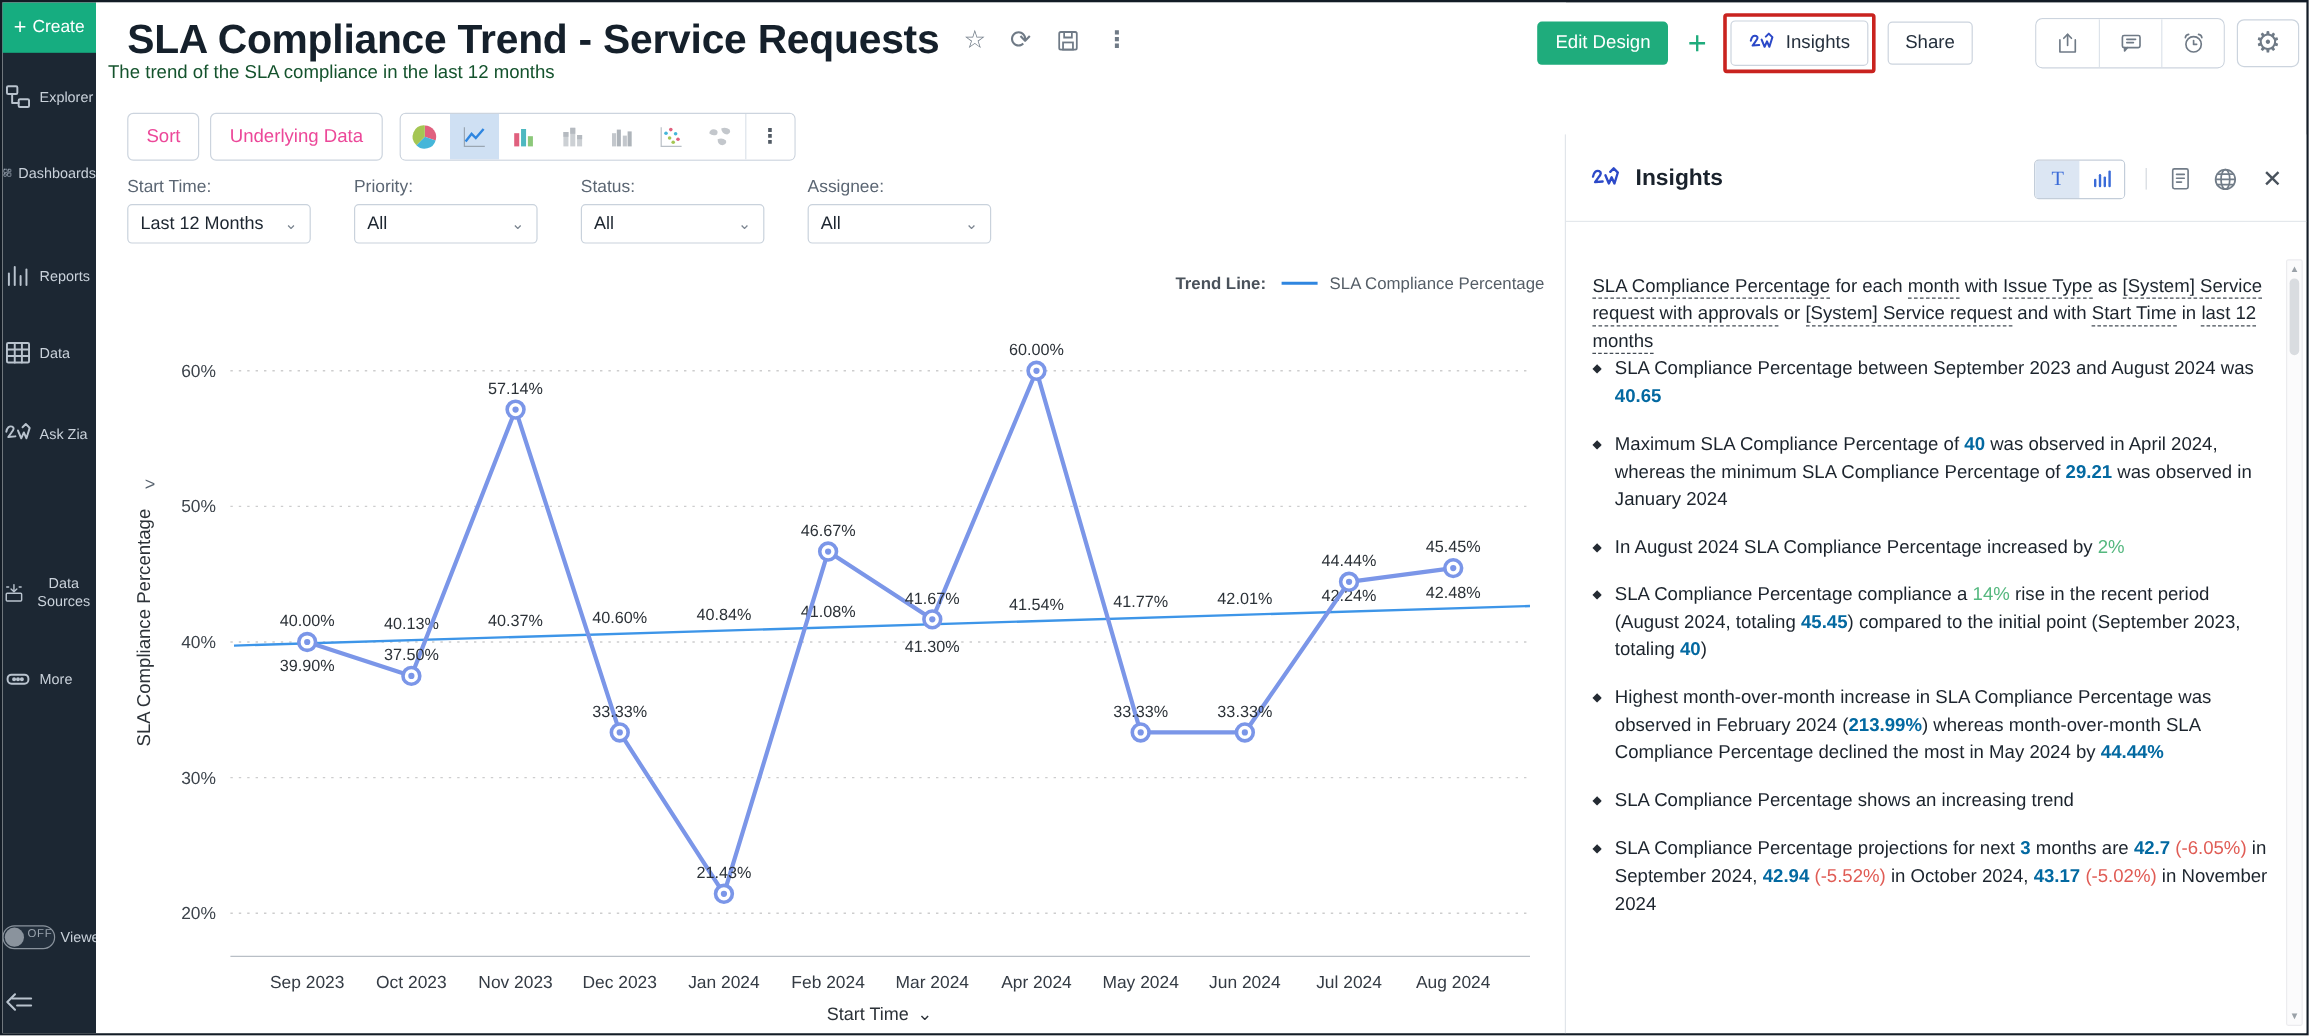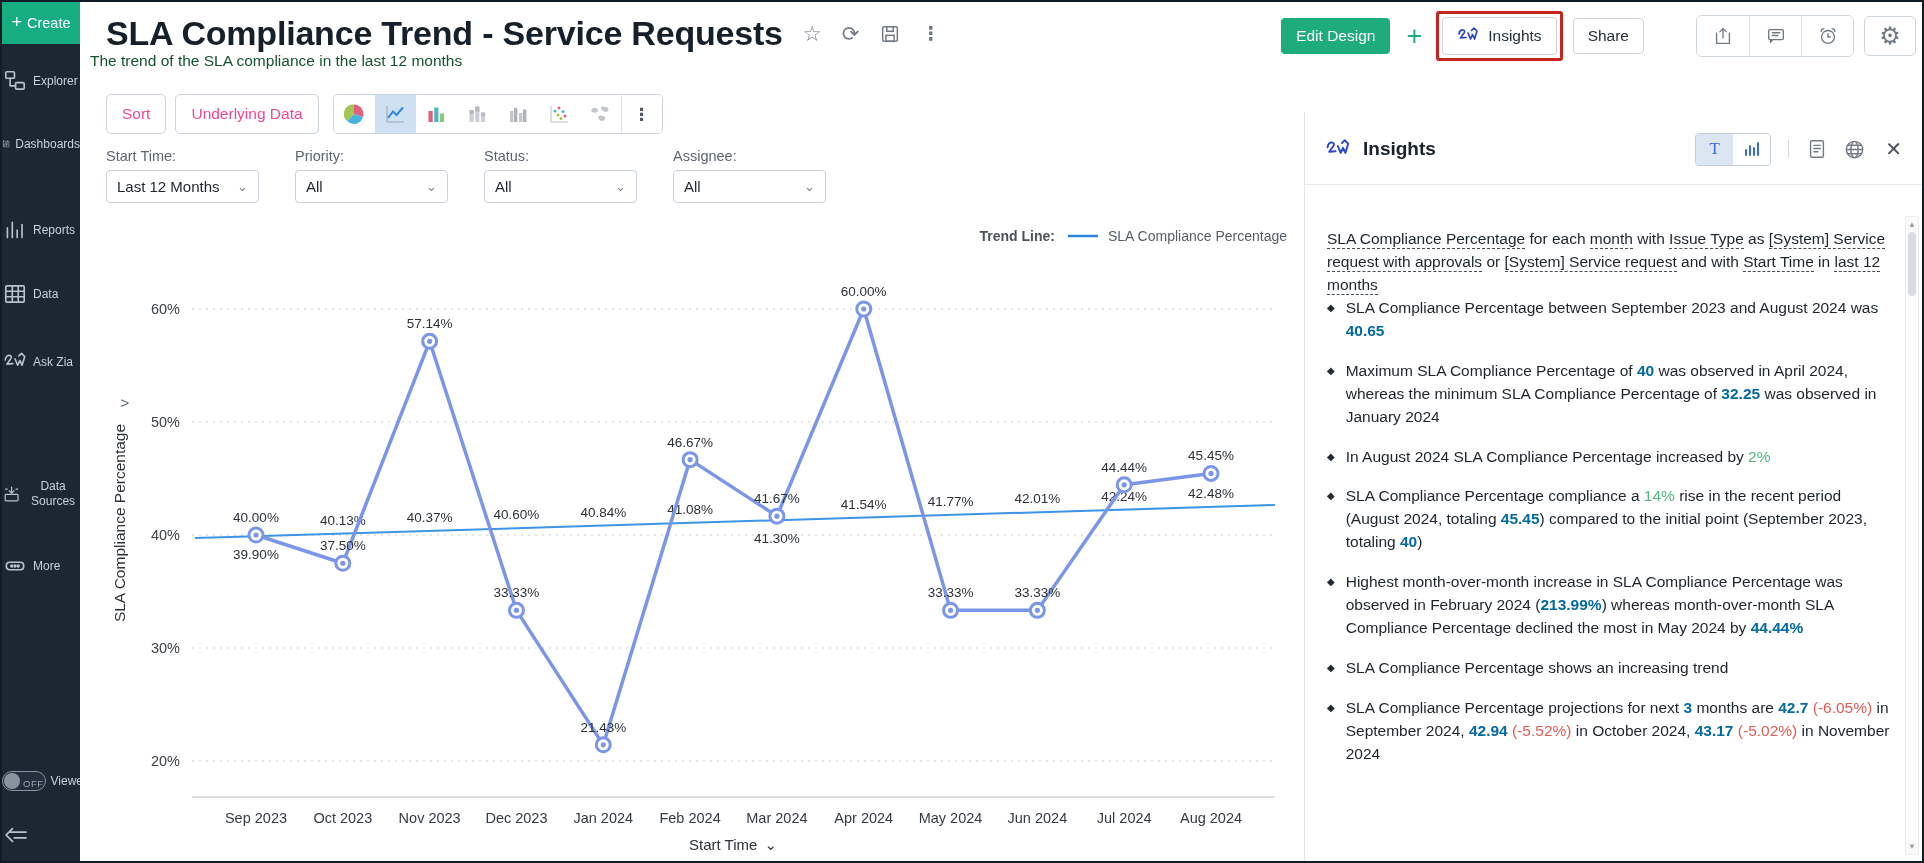--- a/index.html
+++ b/index.html
@@ -26,21 +26,21 @@
     width: 78px; height: 42px; background: #16ad80; color: #fff;
     display: flex; align-items: center; justify-content: center; gap: 5px;
     font-size: 14.5px; cursor: pointer; flex: 0 0 auto;
   }
   .create-btn .plus-glyph { font-size: 18px; font-weight: 400; margin-top: -2px; }
   .side-item { display: flex; flex-direction: row; align-items: center; gap: 5px; cursor: pointer; width: 78px; }
   .side-label { color: #c9d1da; font-size: 12px; text-align: center; line-height: 1.25; }
   .side-icon { stroke: #b9c3ce; fill: none; stroke-width: 1.5; stroke-linecap: round; stroke-linejoin: round; }
   .viewer-toggle {
     width: 46px; height: 20px; border: 1px solid #8a939d; border-radius: 10px;
-    display: flex; align-items: flex-end; gap: 3px; padding: 1px; background: #232f3c;
+    display: flex; align-items: flex-start; gap: 3px; padding: 1px; background: #232f3c;
   }
   .viewer-knob { width: 16px; height: 16px; border-radius: 50%; background: #8a939d; }
   .viewer-off-label { color: #9aa3ad; font-size: 9.5px; letter-spacing: .5px; }
 
   
   .main { position: absolute; left: 78px; top: 0; width: 1225px; height: 859px; background: #fff; }
 
   .title-row { position: absolute; left: 26px; top: 12px; display: flex; align-items: center; gap: 20px; }
   .page-title { font-size: 34px; font-weight: bold; color: #15202b; letter-spacing: -0.2px; }
   .title-icon { color: #6f7a86; font-size: 21px; line-height: 1; cursor: pointer; }
@@ -529,21 +529,21 @@
 
     <div class="panel-body">
       <p><span class="seg-u">SLA Compliance Percentage</span><span> for each </span><span class="seg-u">month</span><span> with </span><span class="seg-u">Issue Type</span><span> as </span><span class="seg-u">[System] Service request with approvals</span><span> or </span><span class="seg-u">[System] Service request</span><span> and with </span><span class="seg-u">Start Time</span><span> in </span><span class="seg-u">last 12 months</span></p>
       <div>
           <div class="bullet">
             <span class="diamond">◆</span>
             <div class="bullet-text"><span>SLA Compliance Percentage between September 2023 and August 2024 was </span><span class="seg-b">40.65</span></div>
           </div>
           <div class="bullet">
             <span class="diamond">◆</span>
-            <div class="bullet-text"><span>Maximum SLA Compliance Percentage of </span><span class="seg-b">40</span><span> was observed in April 2024, whereas the minimum SLA Compliance Percentage of </span><span class="seg-b">32.25</span><span> was observed in January 2024</span></div>
+            <div class="bullet-text"><span>Maximum SLA Compliance Percentage of </span><span class="seg-b">40</span><span> was observed in April 2024, whereas the minimum SLA Compliance Percentage of </span><span class="seg-b">29.21</span><span> was observed in January 2024</span></div>
           </div>
           <div class="bullet">
             <span class="diamond">◆</span>
             <div class="bullet-text"><span>In August 2024 SLA Compliance Percentage increased by </span><span class="seg-g">2%</span></div>
           </div>
           <div class="bullet">
             <span class="diamond">◆</span>
             <div class="bullet-text"><span>SLA Compliance Percentage compliance a </span><span class="seg-g">14%</span><span> rise in the recent period (August 2024, totaling </span><span class="seg-b">45.45</span><span>) compared to the initial point (September 2023, totaling </span><span class="seg-b">40</span><span>)</span></div>
           </div>
           <div class="bullet">

